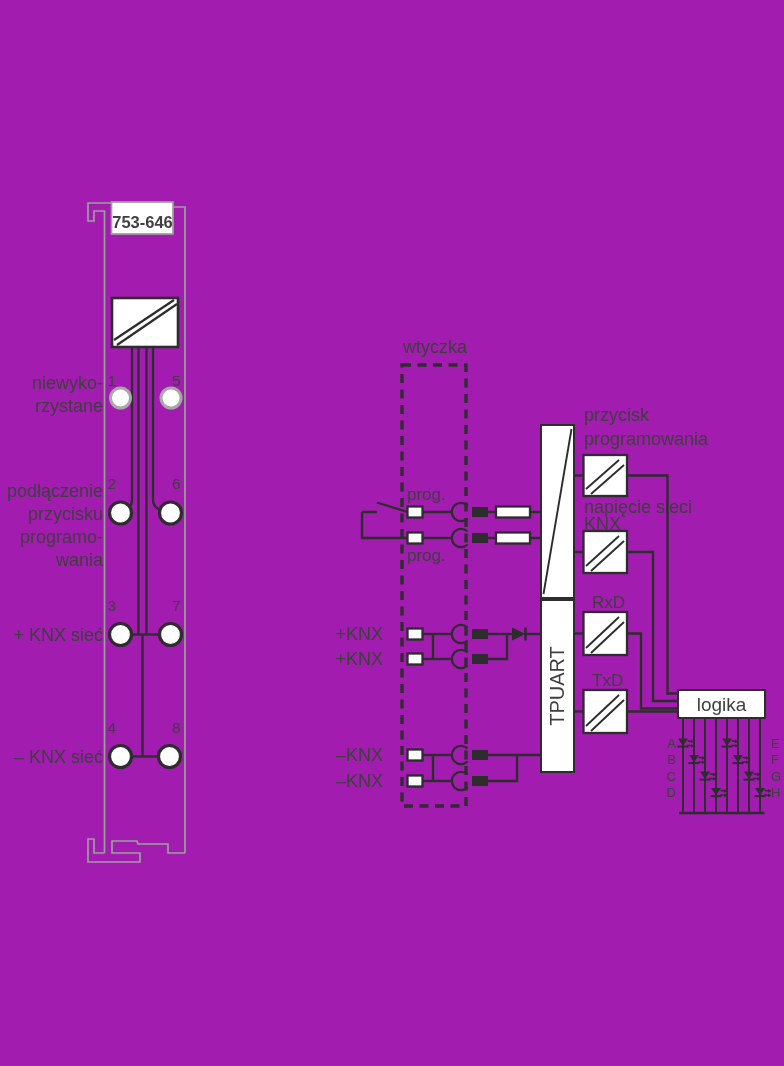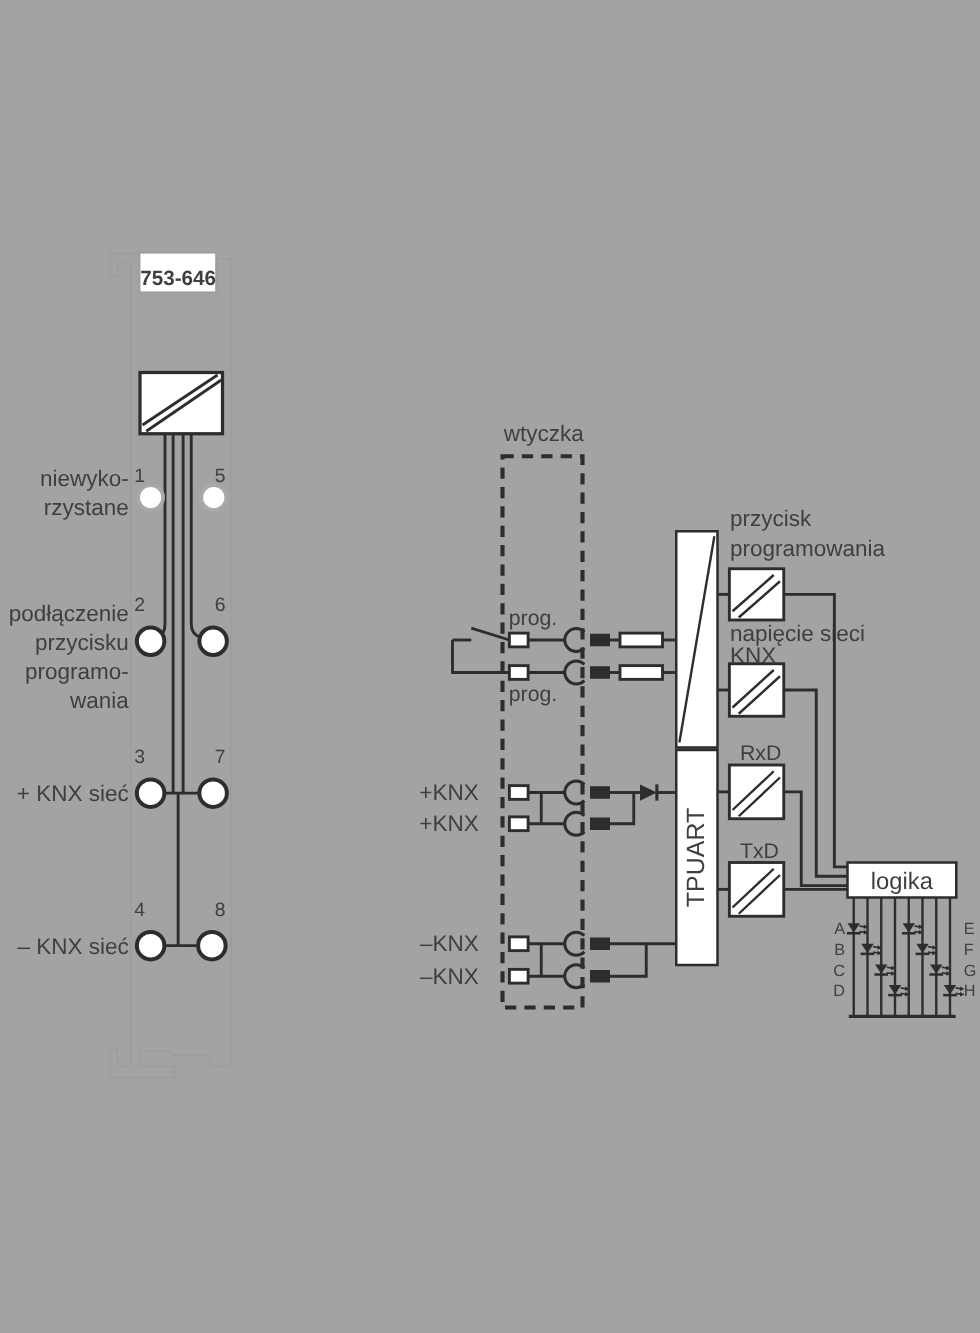--- a/index.html
+++ b/index.html
@@ -1,16 +1,16 @@
 <!DOCTYPE html>
 <html><head>
 <meta charset="utf-8">
 <style>
   html,body{margin:0;padding:0;background:#ffffff;}
-  .stage{position:relative;width:784px;height:1066px;background:#a3a3a3;overflow:hidden;}
+  .stage{position:relative;width:784px;height:1066px;background:#a21caf;overflow:hidden;}
   svg{display:block;}
   .txt{font-family:"Liberation Sans",sans-serif;fill:#3f3f3f;}
   .ln{stroke:#2d2d2d;stroke-width:2.3;fill:none;}
   .lnthin{stroke:#2d2d2d;stroke-width:1.9;fill:none;}
   .boxd{stroke:#2d2d2d;stroke-width:2.3;fill:#ffffff;}
   .blk{fill:#2d2d2d;stroke:none;}
   .gray{stroke:#9e9e9e;stroke-width:1.7;fill:none;}
 </style>
 </head>
 <body>

